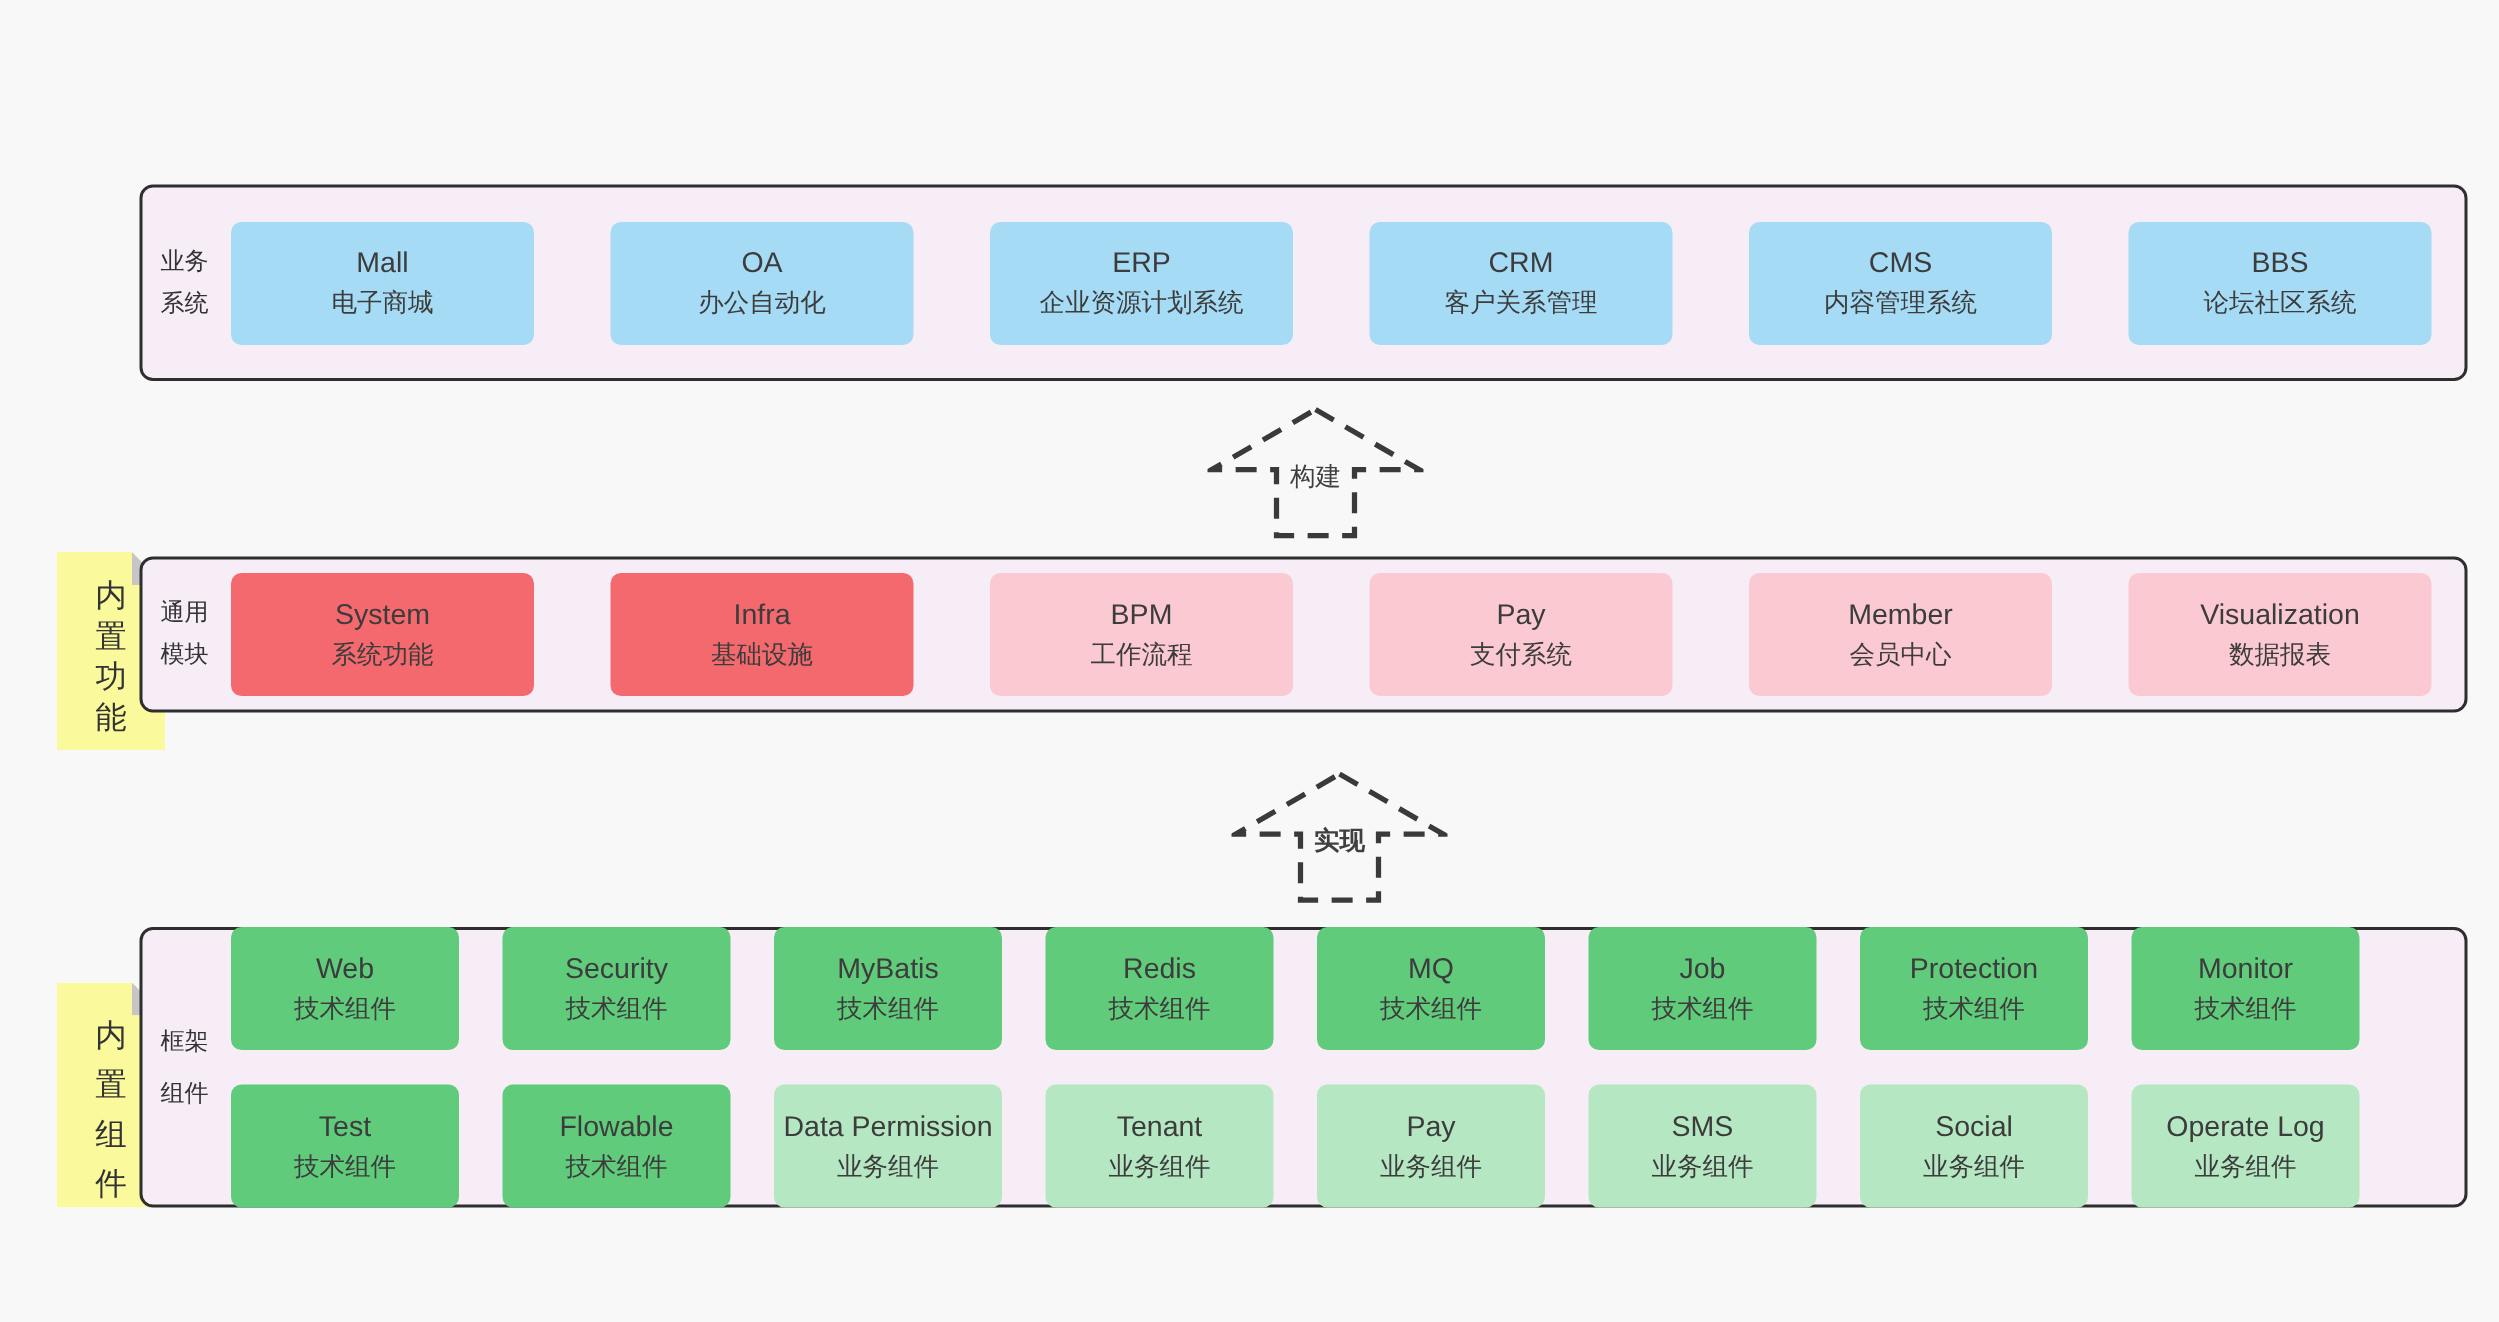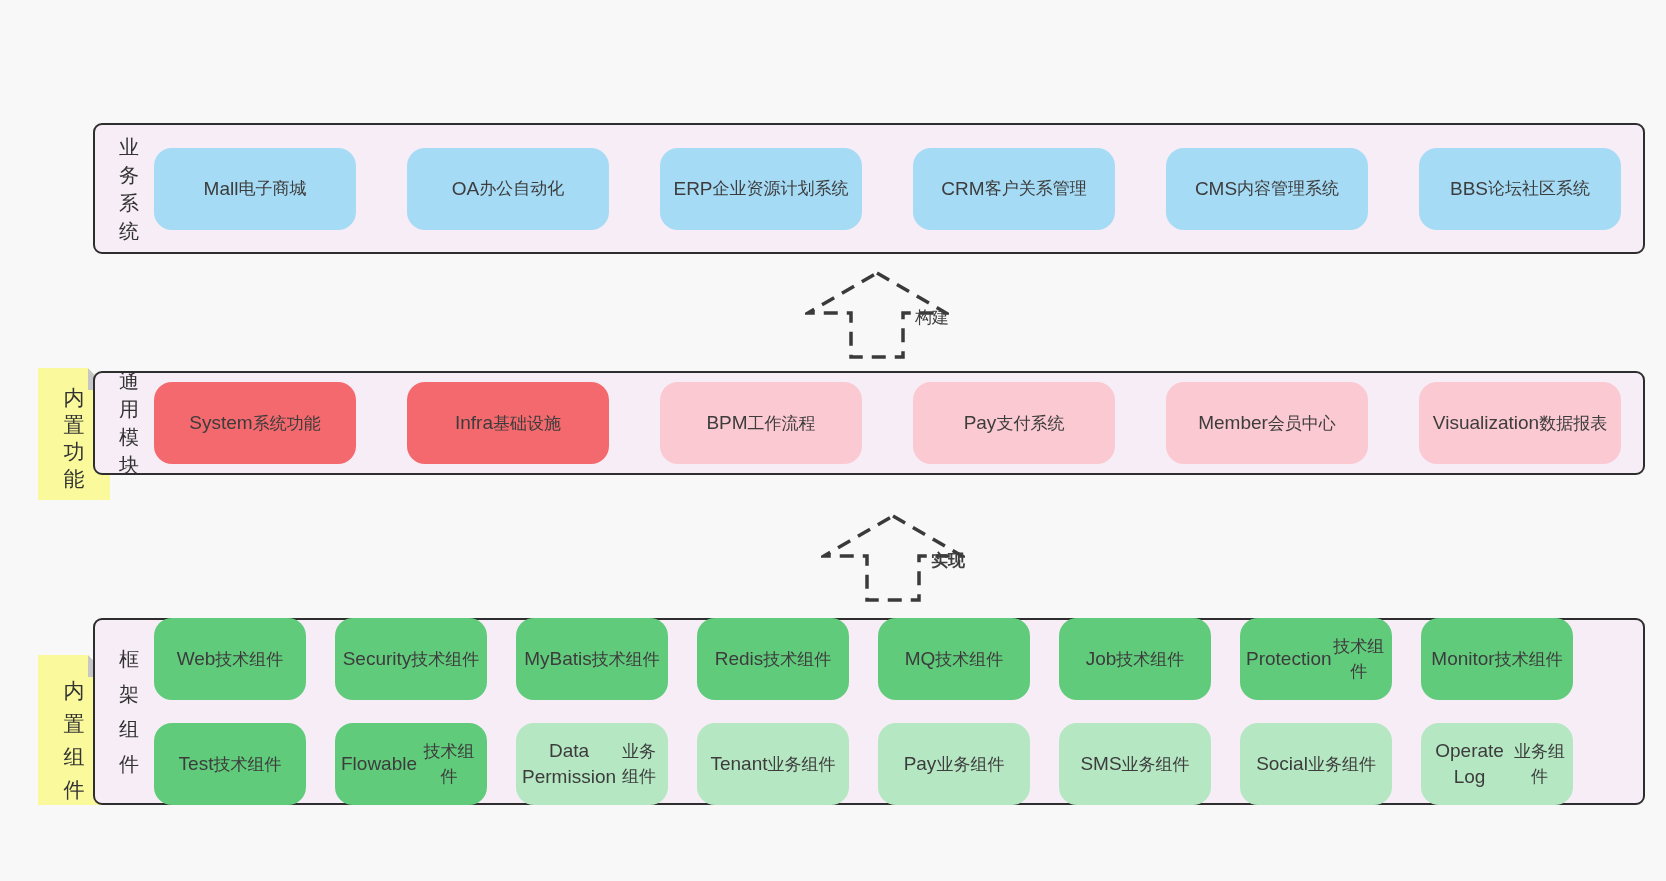--- a/index.html
+++ b/index.html
@@ -22,42 +22,42 @@
     z-index:2;
   }
   #band-business{top:123px;height:131px;}
   #band-modules{top:371px;height:104px;}
   #band-components{top:618px;height:187px;}
 
   .vlabel{
     align-self:center;
     margin-left:12px;
     width:32px;
-    text-align:right;
-    font-size:20px;
+    text-align:center;
+    font-size:16px;
     line-height:28px;
     word-break:break-all;
     color:#333;
     flex:0 0 auto;
   }
   #band-components .vlabel{line-height:35px;}
 
   .rows{
     flex:1;
     display:flex;flex-direction:column;justify-content:center;
     gap:23px;
     padding:0 24px 0 15px;
     min-width:0;
   }
   .row{display:flex;gap:51px;}
   #band-components .row{gap:29px;}
 
   .box{
-    height:82px;border-radius:18px;
-    display:flex;flex-direction:row;align-items:center;justify-content:center;
+    height:82px;border-radius:7px;
+    display:flex;flex-direction:column;align-items:center;justify-content:center;
     text-align:center;
     flex:0 0 auto;
     box-sizing:border-box;
     padding:18px 6px;
   }
   #band-business .box,#band-modules .box{width:202px;}
   #band-components .box{width:152px;}
   .box .en{font-size:19px;line-height:26px;}
   .box .zh{font-size:17px;line-height:25px;}
   .box.blue{background:var(--blue,#a6dbf5);}
@@ -88,21 +88,21 @@
   }
   #sticky-components .vtext{margin-top:19px;line-height:33px;}
 
   
   .arrow{position:absolute;width:144px;height:90px;z-index:0;}
   #arrow-build{left:805px;top:270px;}
   #arrow-implement{left:821px;top:513px;font-weight:bold;}
   .arrow svg{position:absolute;left:0;top:0;}
   .arrow .arrow-label{
     position:absolute;left:0;top:36px;width:100%;
-    text-align:right;font-size:17px;color:#3f3f3f;
+    text-align:center;font-size:17px;color:#3f3f3f;
   }
 </style>
 </head>
 <body style="--bg: #f8f8f8; --panel: #f7edf6; --panel-border: #2e2e2e; --blue: #a6dbf5; --red: #f4696e; --pink: #fbc9d1; --green: #61cb7c; --lightgreen: #b5e7c3; --yellow: #fafa9d; --fold: #c6c6c6; --text: #3c3c3c;">
 
 <div class="sticky" id="sticky-modules">
   <div class="fold"></div>
   <div class="vtext">内置功能</div>
 </div>
 <div class="sticky" id="sticky-components">

